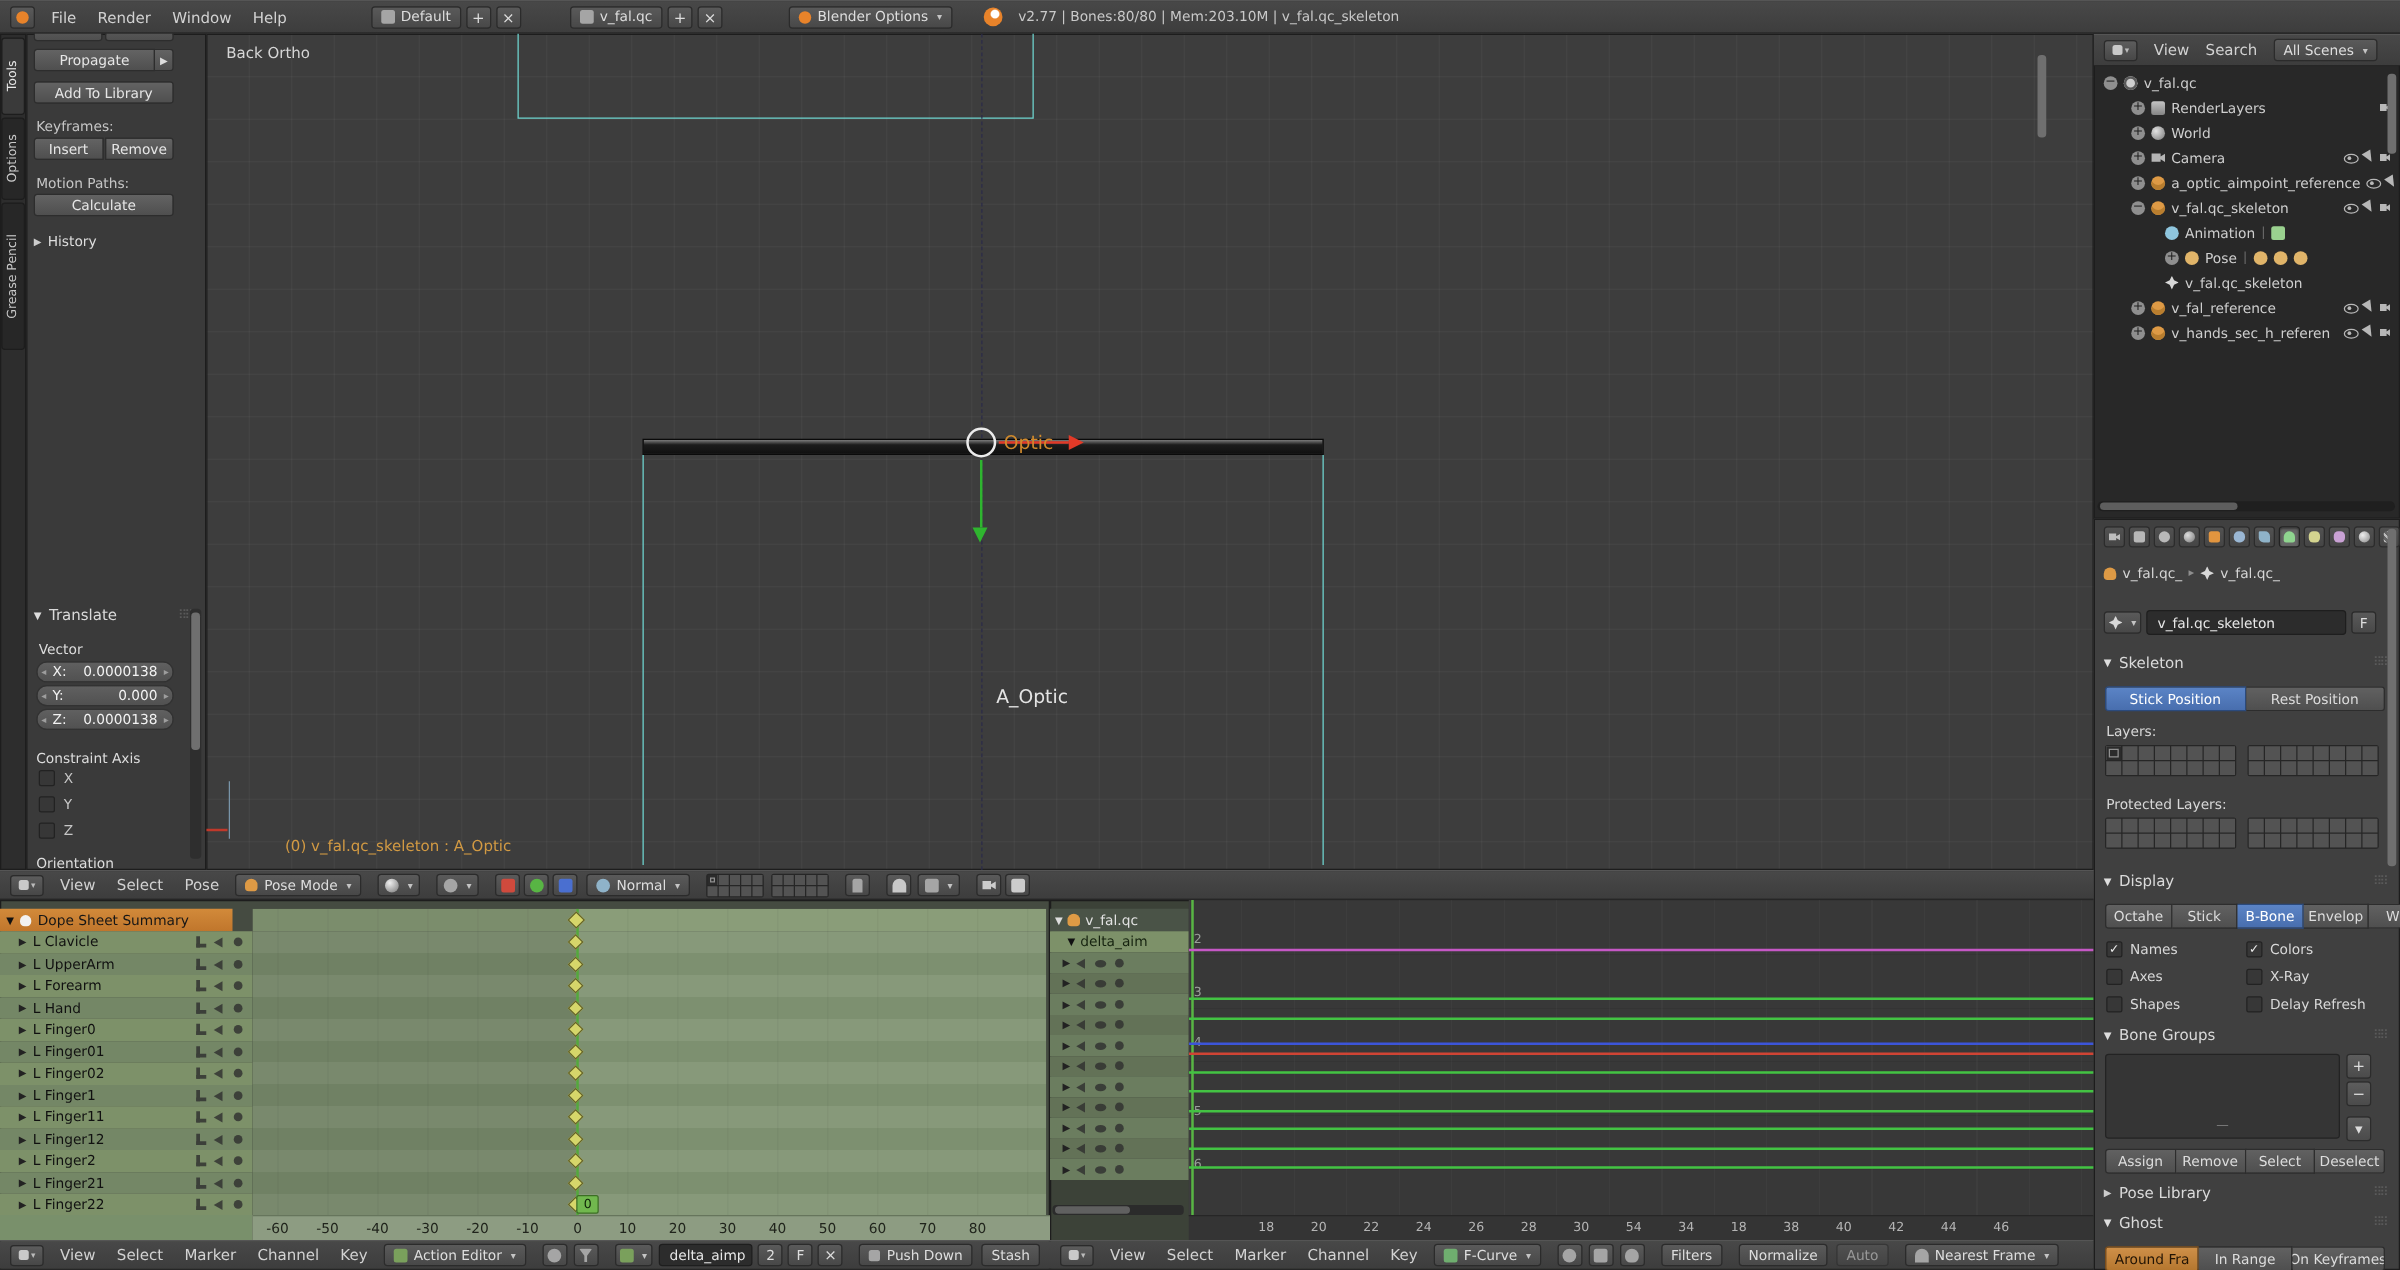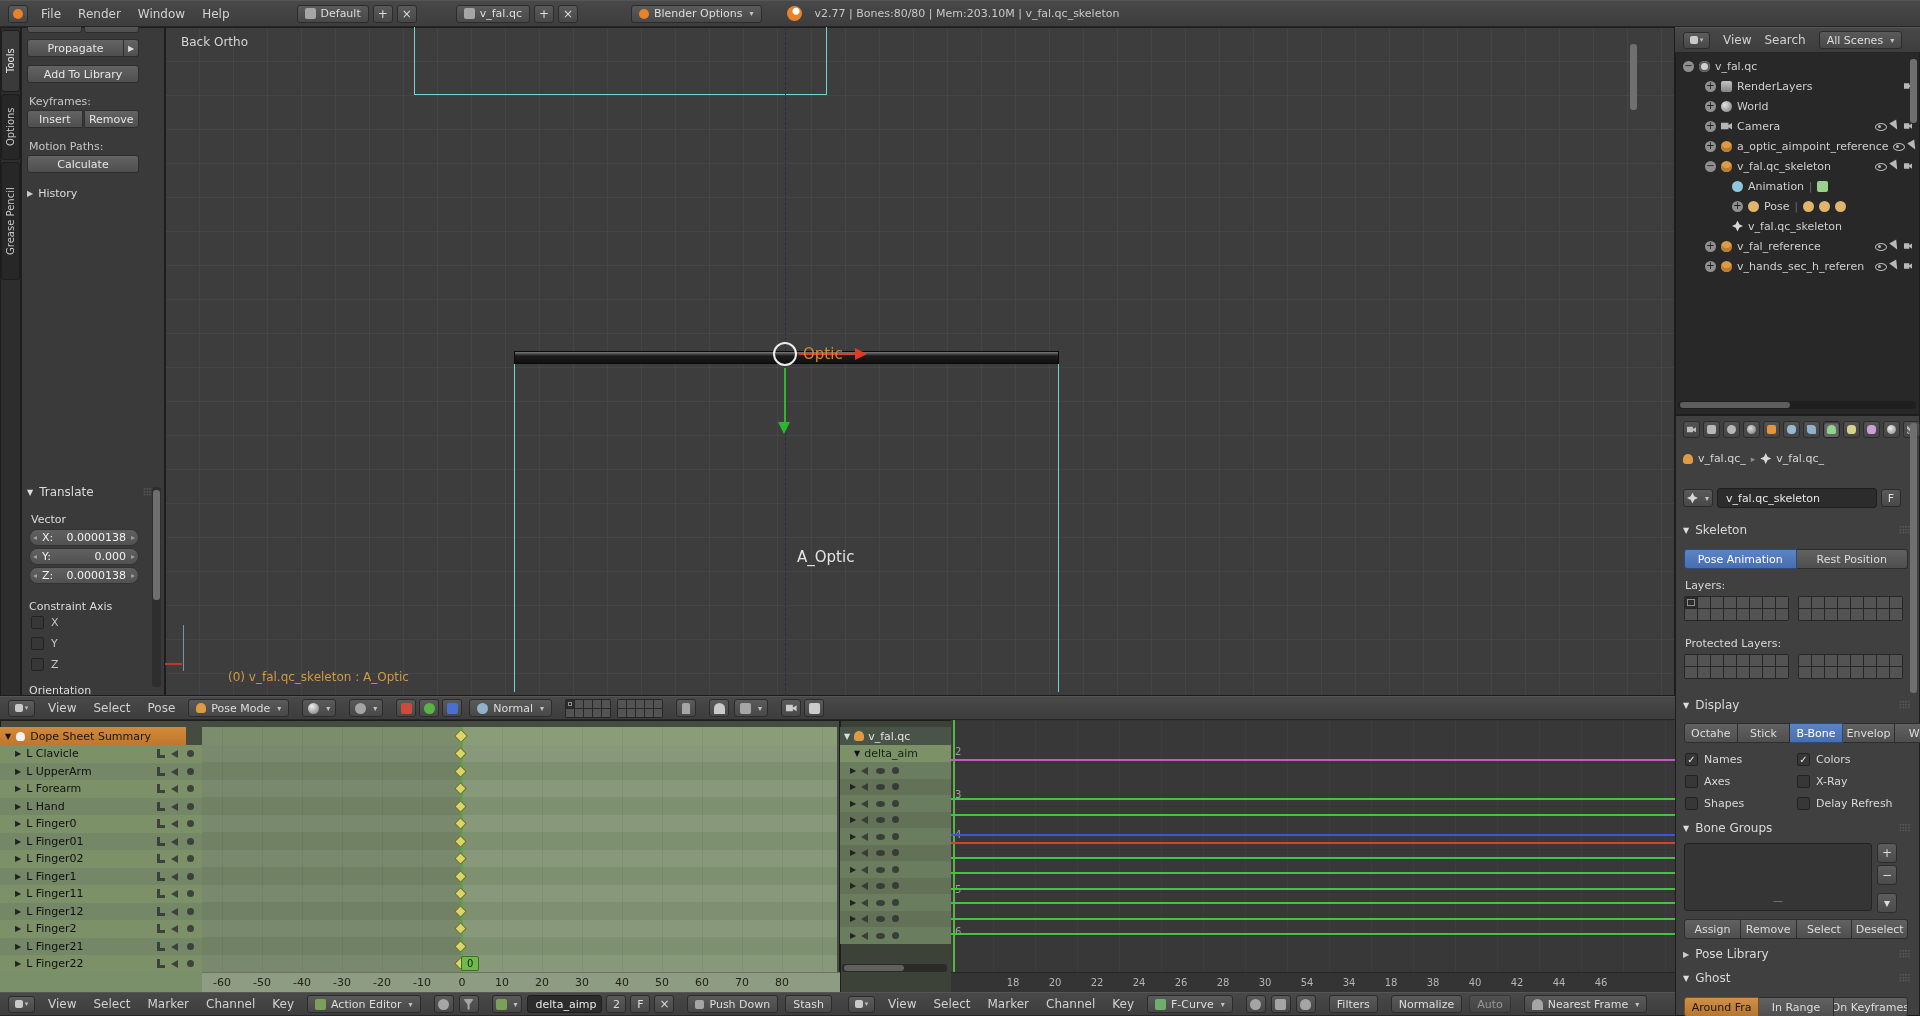--- a/index.html
+++ b/index.html
@@ -905,21 +905,21 @@
         </span>
       <span class="chip sq">
           <span>F</span>
         </span>
     </div>
     <div class="ab sh" style="left:8px;top:108px;width:226px">
         <span class="tri-dw"></span>
         <span>Skeleton</span>
       </div>
     <div class="ab seg" style="left:9px;top:134px;width:224px">
-      <span class="s bact">Pose Animation</span>
+      <span class="s bact">Stick Position</span>
       <span class="s">Rest Position</span>
     </div>
     <div class="ab lab" style="left:10px;top:164px;color:#d8d8d8">Layers:</div>
     <div class="ab flex" style="left:9px;top:181px;gap:9px">
       <span class="lgrid">
           <i class="on"></i>
           <i></i>
           <i></i>
           <i></i>
           <i></i>

